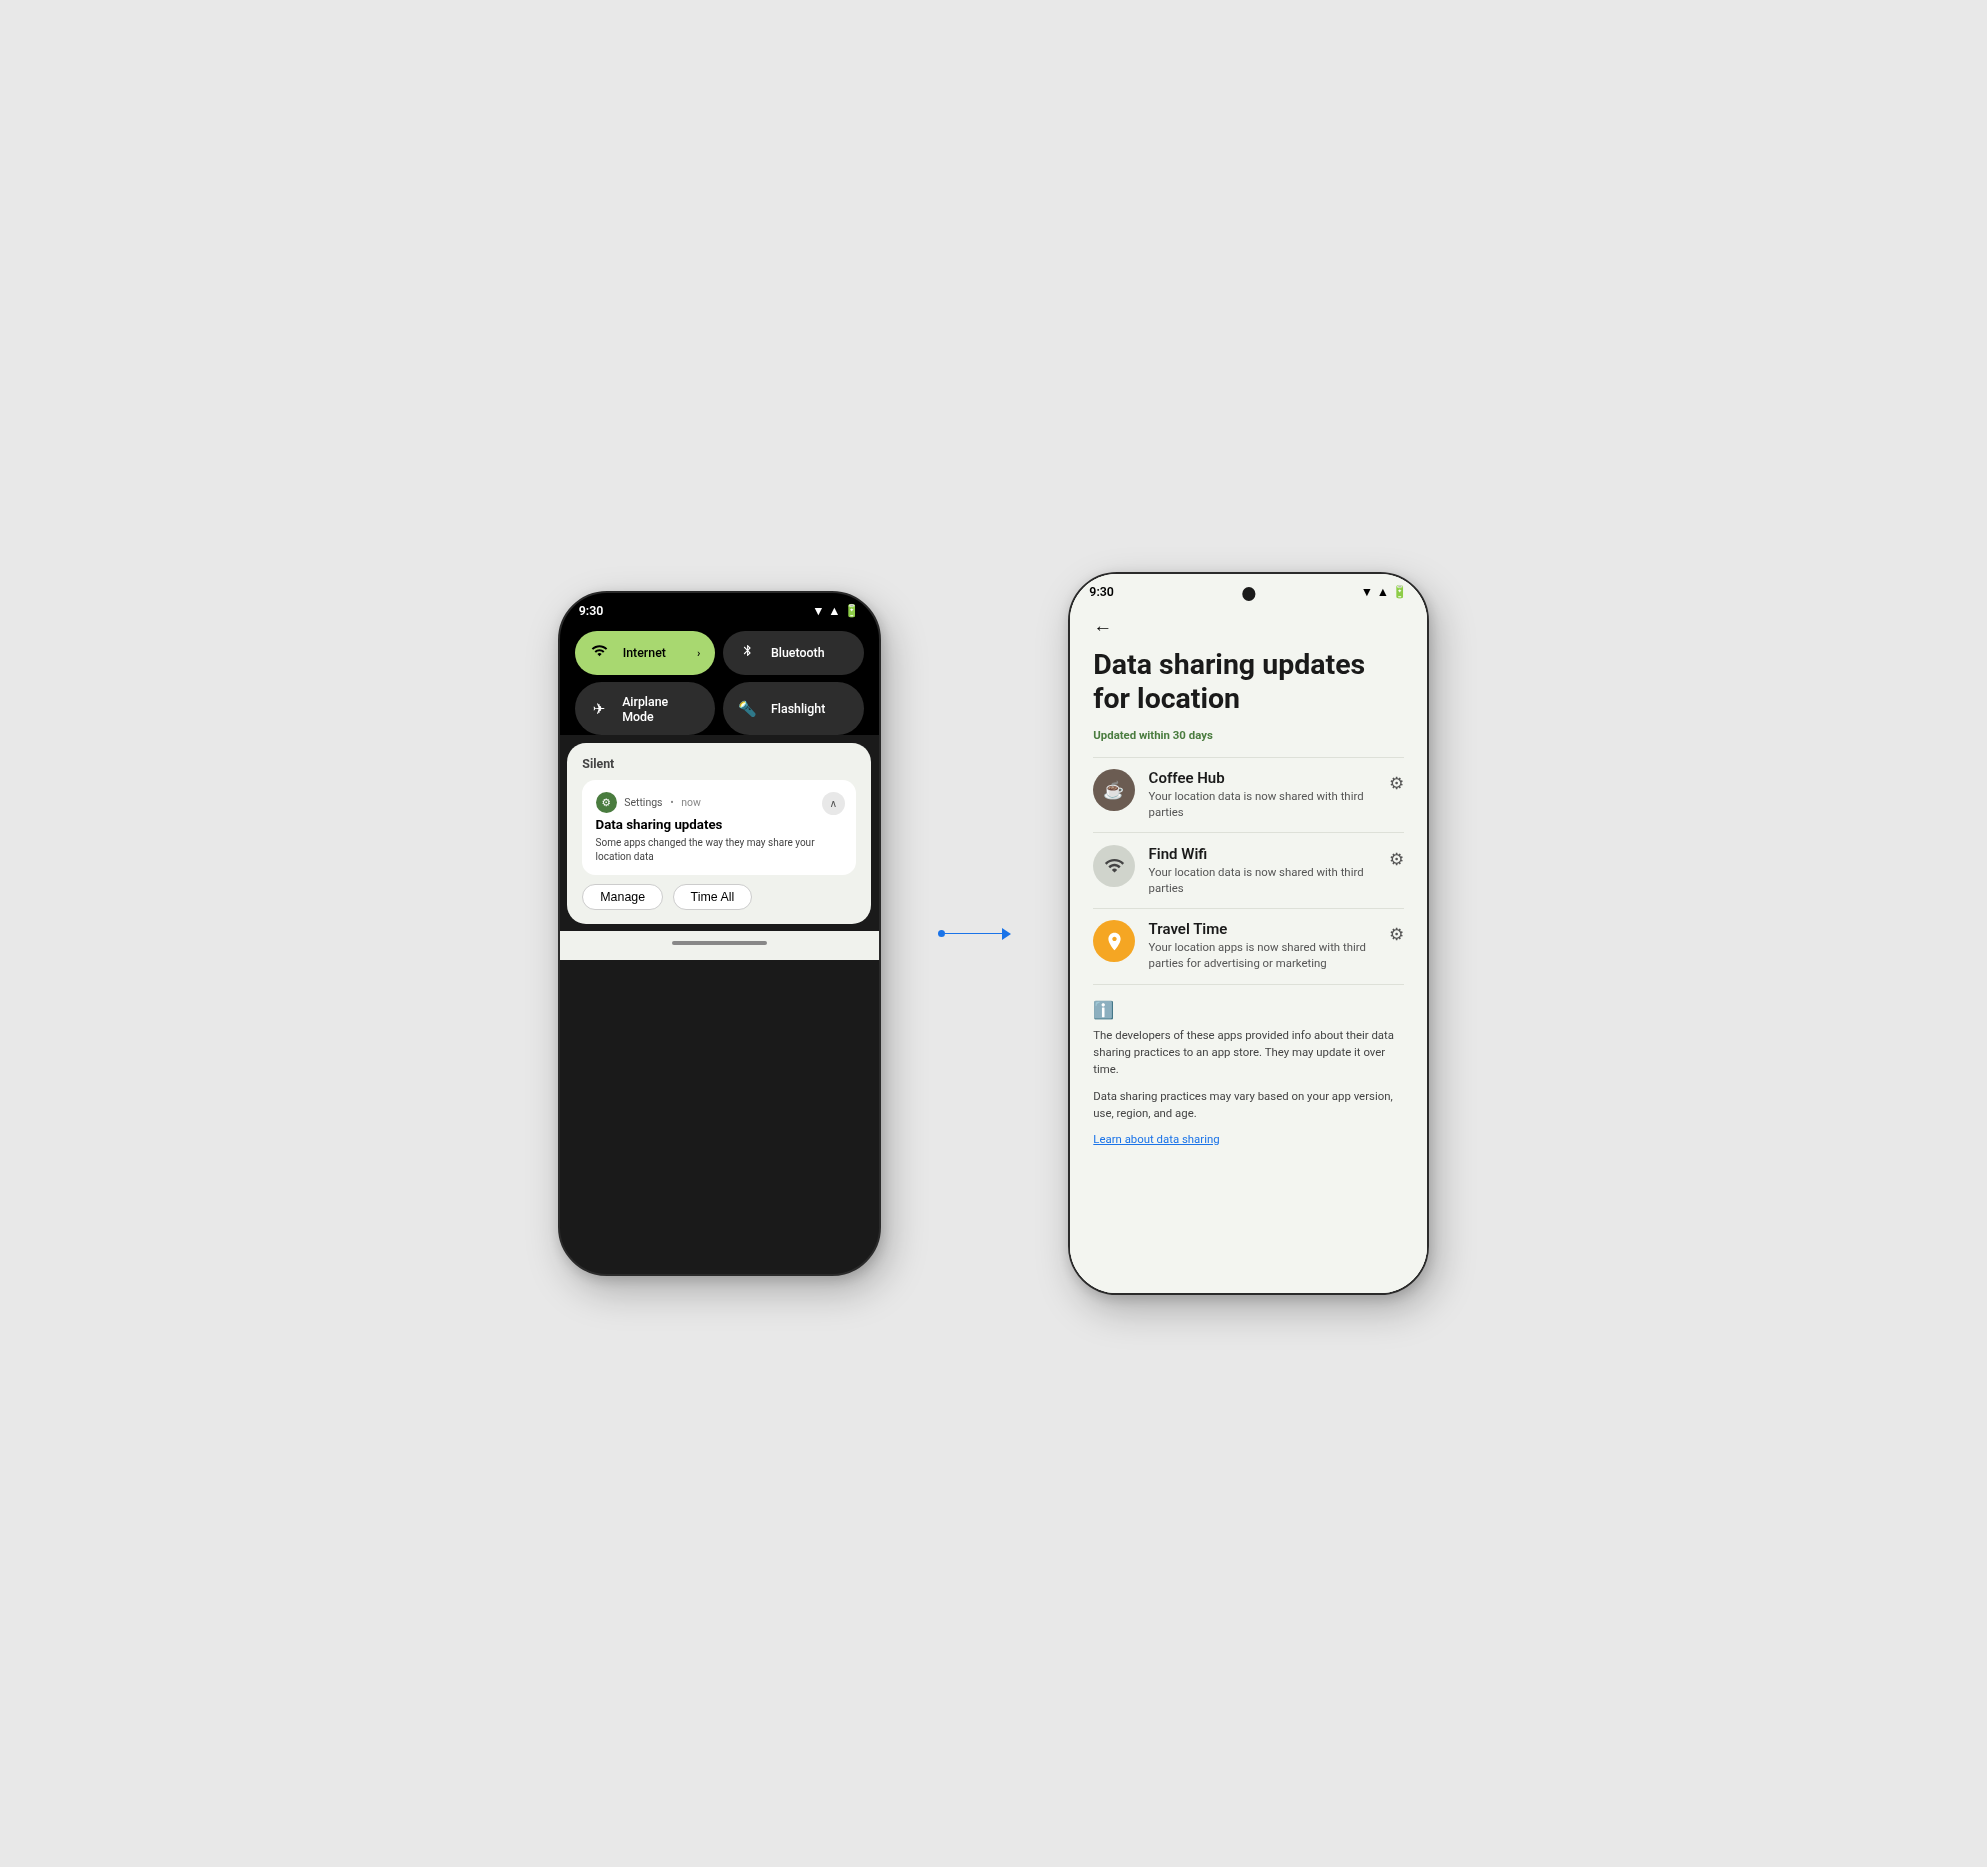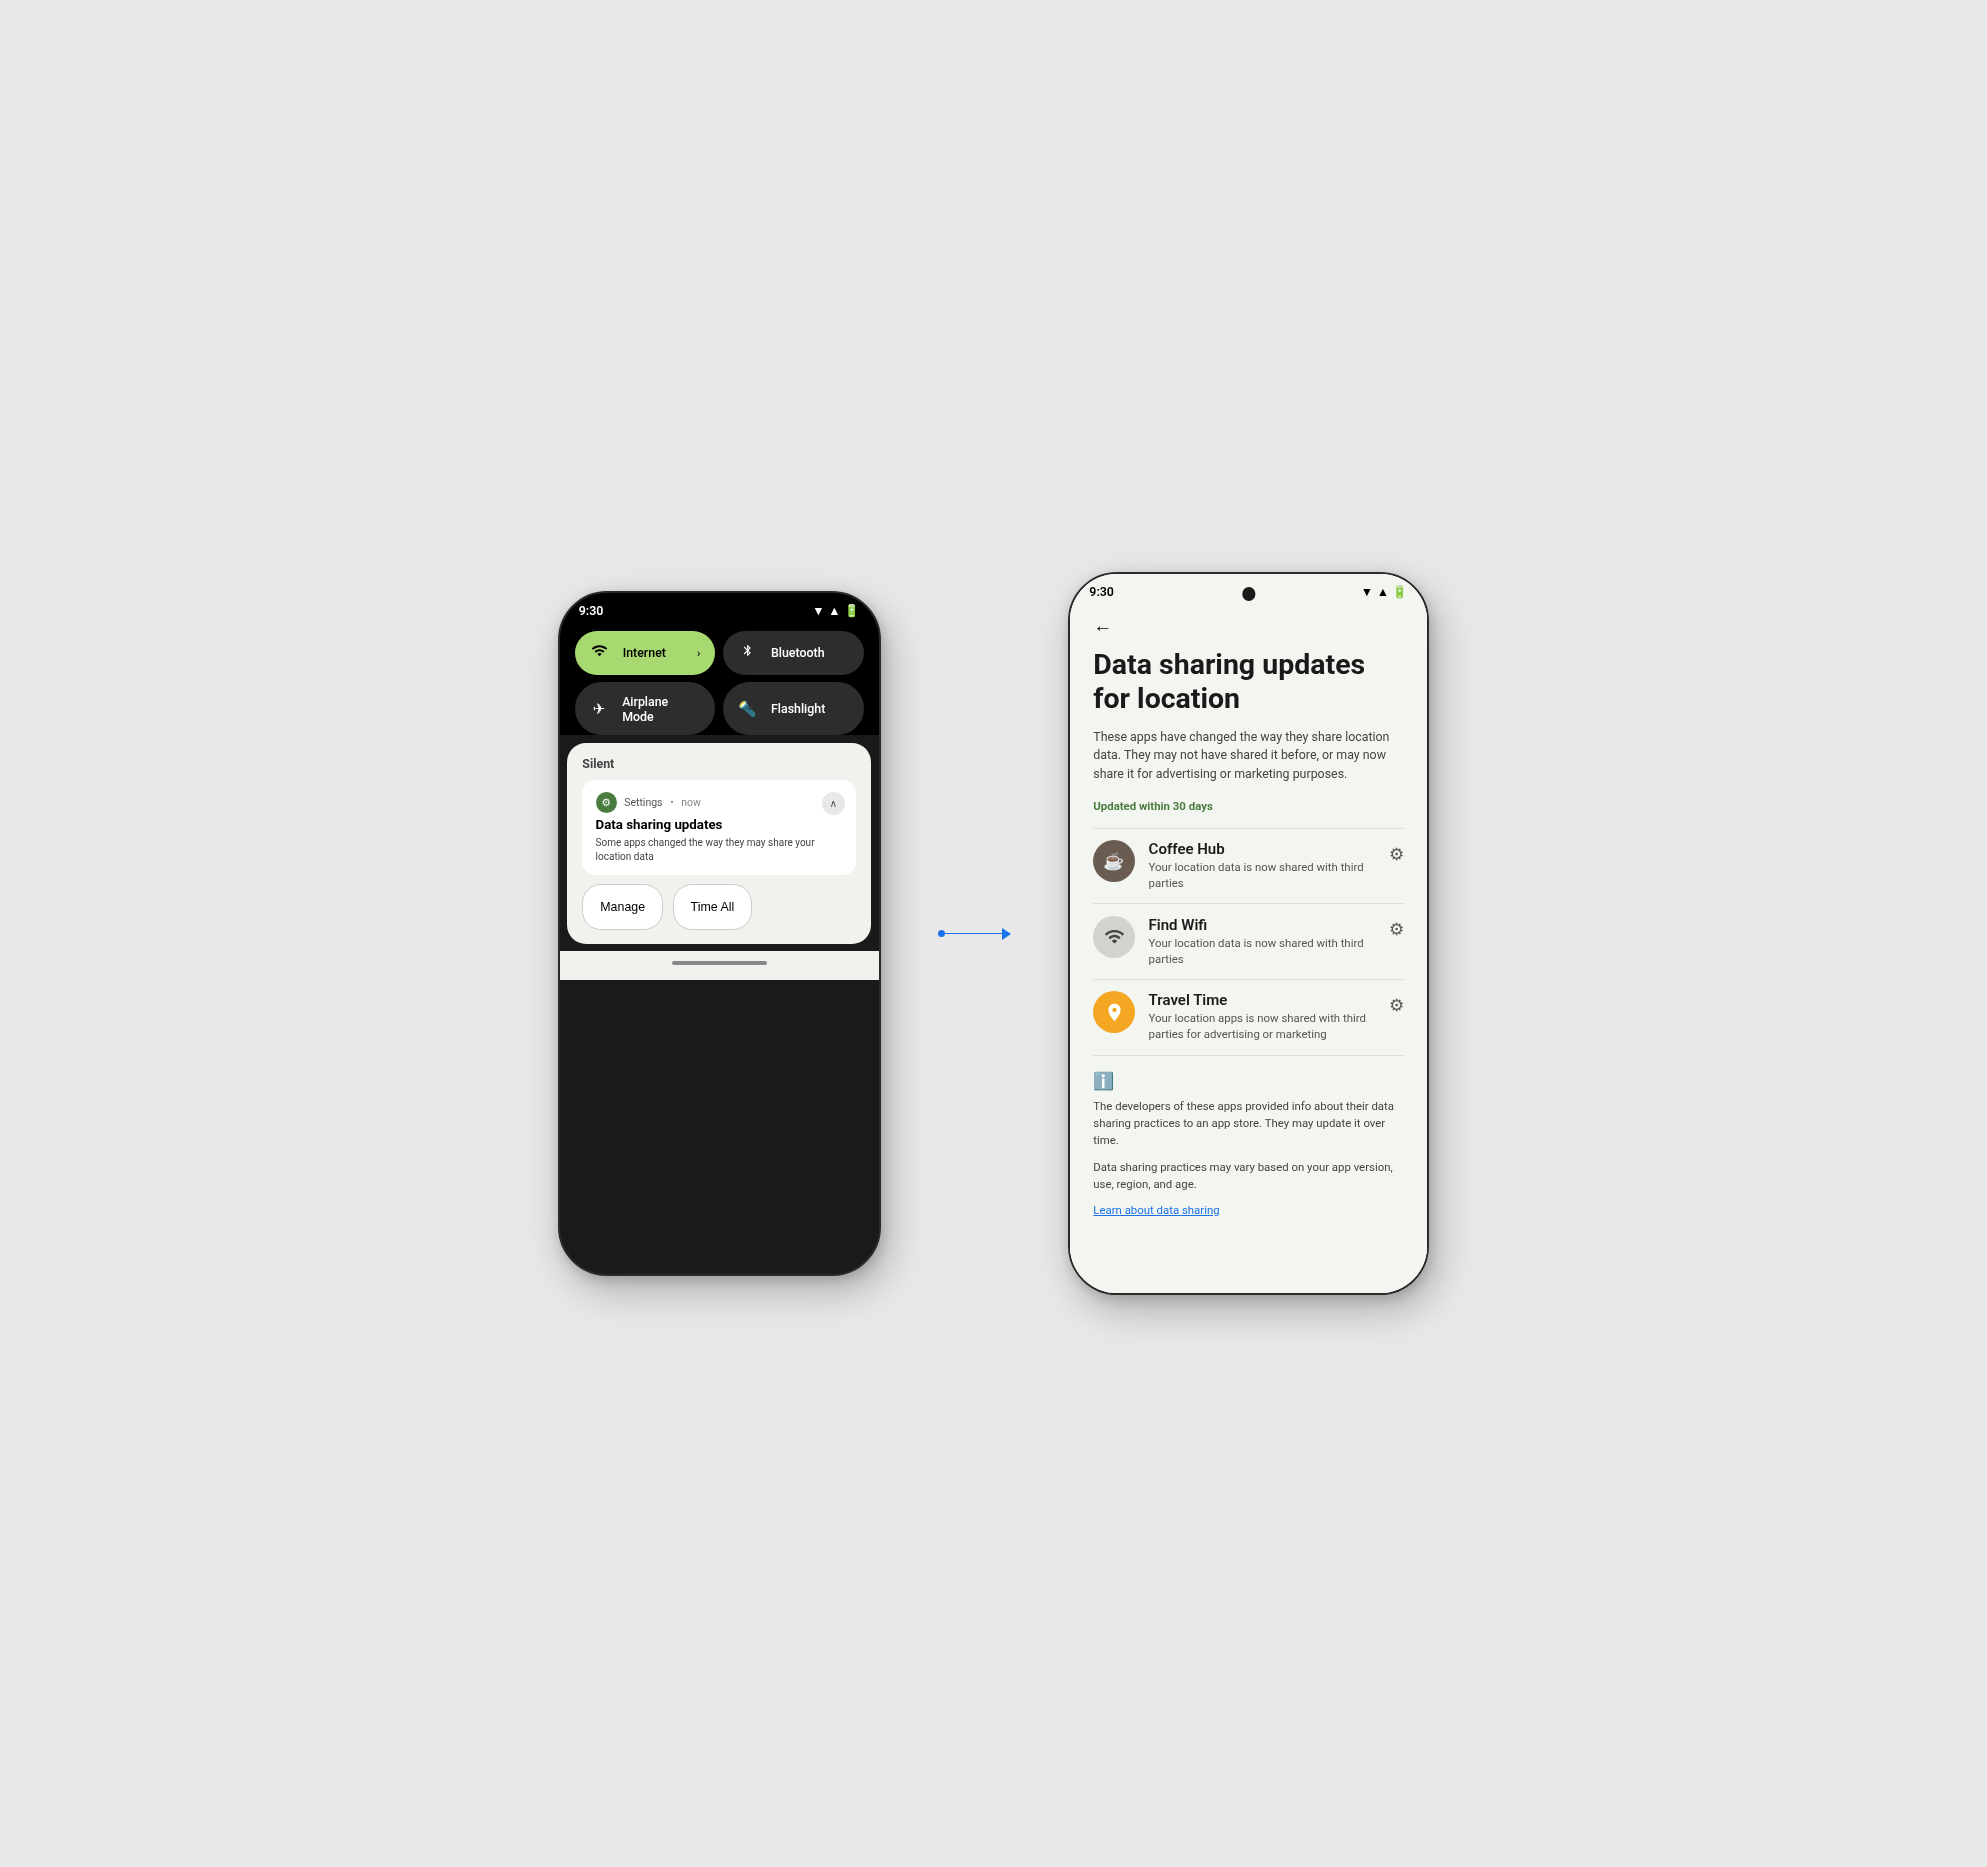--- a/index.html
+++ b/index.html
@@ -163,21 +163,21 @@
       color: #555;
     }
     .notif-actions {
       display: flex;
       gap: 9.5px;
     }
     .notif-btn {
       background: #fff;
       border: 1px solid #ccc;
       border-radius: 19px;
-      padding: 15px 17px;
+      padding: 5px 17px;
       font-size: 12.4px;
       font-weight: 500;
       color: #000;
       cursor: pointer;
     }
     
     .phone-bottom {
       background: #f0f2ed;
       display: flex;
       justify-content: center;
@@ -436,21 +436,20 @@
           <span>🔋</span>
         </div>
       </div>
 
       <div class="screen-content">
 
         <div class="back-arrow">←</div>
 
         <div class="page-title">Data sharing updates for location</div>
 
-        <div class="page-subtitle">These apps have changed the way they share location data. They may not have shared it before, or may now share it for advertising or marketing purposes.</div>
 
         <div class="updated-label">Updated within 30 days</div>
 
         <div class="app-item">
           <div class="app-icon-circle app-icon-coffee">☕</div>
           <div class="app-info">
             <div class="app-name">Coffee Hub</div>
             <div class="app-desc">Your location data is now shared with third parties</div>
           </div>
           <div class="gear-icon">⚙</div>

